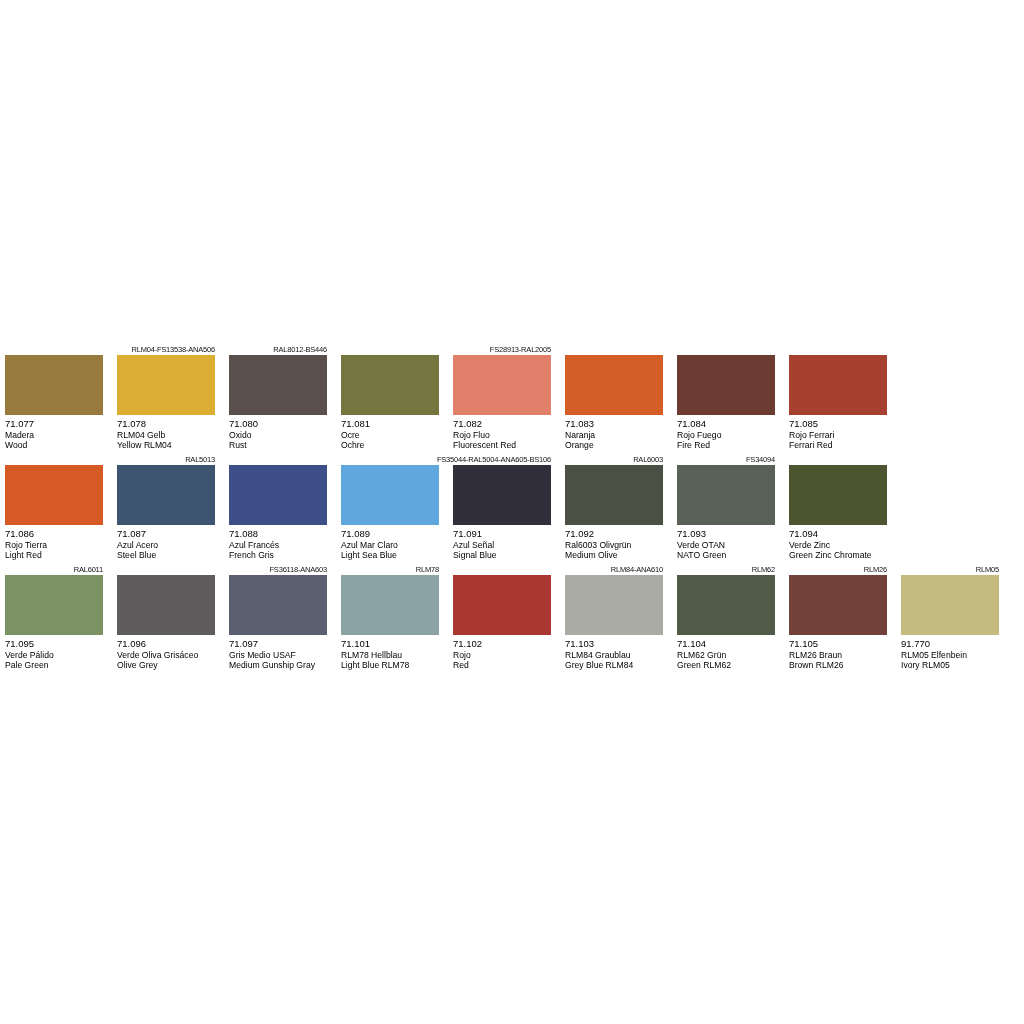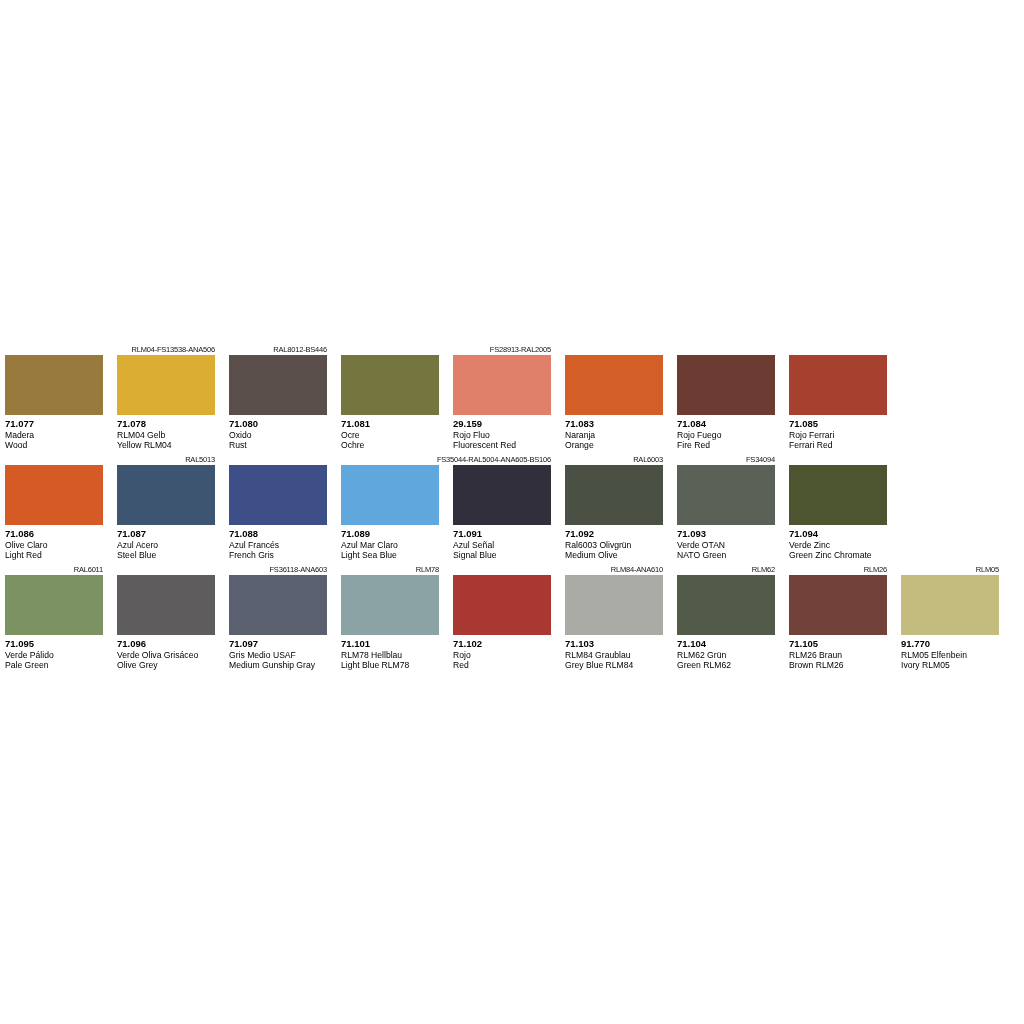--- a/index.html
+++ b/index.html
@@ -73,21 +73,21 @@
     display: block;
   }
 
   .labels {
     padding-top: 3px;
     height: 36px;
   }
 
   .code {
     font-size: 9.5px;
-    font-weight: bold;
+    font-weight: normal;
     line-height: 11.5px;
     color: #000000;
     white-space: nowrap;
   }
   .name-es {
     font-size: 8.6px;
     line-height: 10.6px;
     color: #000000;
     white-space: nowrap;
   }
@@ -147,21 +147,21 @@
             <div class="name-es">Ocre</div>
             <div class="name-en">Ochre</div>
           </div>
         </div>
         <div class="cell">
           <div class="ref-line">
             <span>FS28913-RAL2005</span>
           </div>
           <div class="chip" style="background: rgb(224, 128, 106);"></div>
           <div class="labels">
-            <div class="code">29.159</div>
+            <div class="code">71.082</div>
             <div class="name-es">Rojo Fluo</div>
             <div class="name-en">Fluorescent Red</div>
           </div>
         </div>
         <div class="cell">
           <div class="ref-line">
             <span></span>
           </div>
           <div class="chip" style="background: rgb(211, 95, 39);"></div>
           <div class="labels">
@@ -194,21 +194,21 @@
         </div>
       </div>
     <div class="swatch-row" id="row-1">
         <div class="cell">
           <div class="ref-line">
             <span></span>
           </div>
           <div class="chip" style="background: rgb(214, 90, 38);"></div>
           <div class="labels">
             <div class="code">71.086</div>
-            <div class="name-es">Olive Claro</div>
+            <div class="name-es">Rojo Tierra</div>
             <div class="name-en">Light Red</div>
           </div>
         </div>
         <div class="cell">
           <div class="ref-line">
             <span>RAL5013</span>
           </div>
           <div class="chip" style="background: rgb(61, 85, 112);"></div>
           <div class="labels">
             <div class="code">71.087</div>

